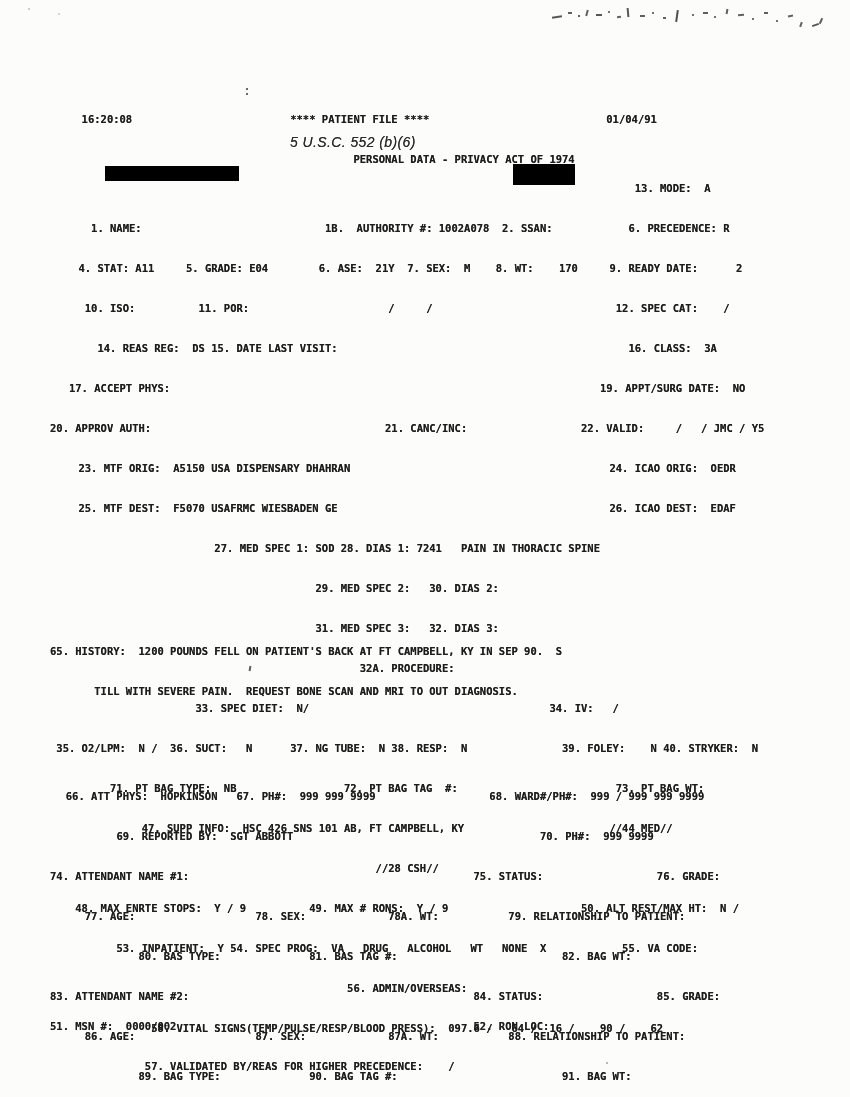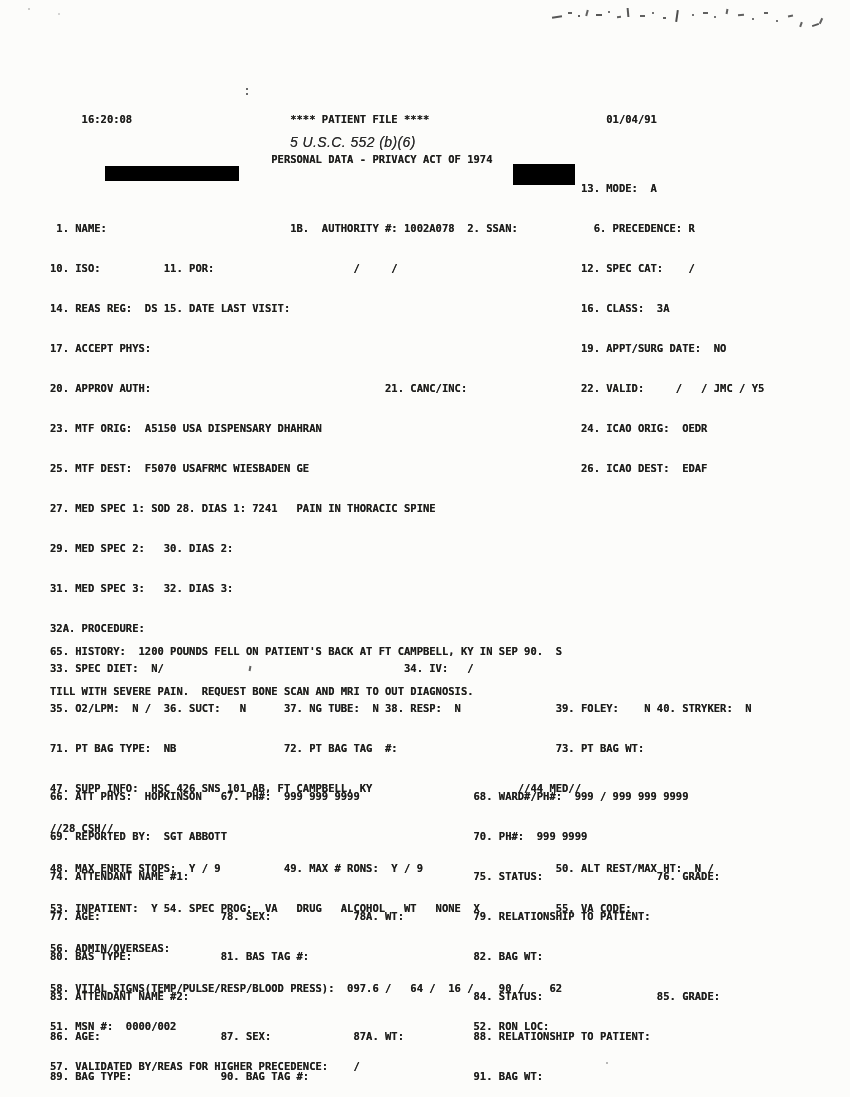--- a/index.html
+++ b/index.html
@@ -21,21 +21,21 @@
   .mono{
     position:absolute;left:50px;
     font-family:"DejaVu Sans Mono",monospace;
     font-size:10.5px;font-weight:bold;
     line-height:13.35px;
     color:var(--ink);
     white-space:pre;
     letter-spacing:0;
     text-shadow:0 0 0.5px rgba(30,30,28,0.75);
   }
-  .ln{height:13.35px;min-height:13.35px;}
+  .ln{height:13.35px;min-height:13.35px;text-align:center;}
   .stamp{
     position:absolute;left:290px;top:134px;
     font-family:"Liberation Sans",sans-serif;
     font-size:14px;font-weight:normal;
     letter-spacing:0.4px;
     color:var(--stamp_ink);
     text-shadow:0 0 0.6px rgba(40,40,40,0.8);
     white-space:pre;
     font-style:italic;
   }
@@ -52,20 +52,21 @@
   <div class="mono" style="top:86px;">
     <div class="ln">     16:20:08                         **** PATIENT FILE ****                            01/04/91</div>
     <div class="ln">                                   PERSONAL DATA - PRIVACY ACT OF 1974</div>
   </div>
 
   <div class="stamp">5 U.S.C. 552 (b)(6)</div>
 
   <div class="mono" style="top:155px;">
     <div class="ln">                                                                                    13. MODE:  A</div>
     <div class="ln"> 1. NAME:                             1B.  AUTHORITY #: 1002A078  2. SSAN:            6. PRECEDENCE: R</div>
+    <div class="ln"> 4. STAT: A11     5. GRADE: E04        6. ASE:  21Y  7. SEX:  M    8. WT:    170     9. READY DATE:      2</div>
     <div class="ln">10. ISO:          11. POR:                      /     /                             12. SPEC CAT:    /</div>
     <div class="ln">14. REAS REG:  DS 15. DATE LAST VISIT:                                              16. CLASS:  3A</div>
     <div class="ln">17. ACCEPT PHYS:                                                                    19. APPT/SURG DATE:  NO</div>
     <div class="ln">20. APPROV AUTH:                                     21. CANC/INC:                  22. VALID:     /   / JMC / Y5</div>
     <div class="ln">23. MTF ORIG:  A5150 USA DISPENSARY DHAHRAN                                         24. ICAO ORIG:  OEDR</div>
     <div class="ln">25. MTF DEST:  F5070 USAFRMC WIESBADEN GE                                           26. ICAO DEST:  EDAF</div>
     <div class="ln">27. MED SPEC 1: SOD 28. DIAS 1: 7241   PAIN IN THORACIC SPINE</div>
     <div class="ln">29. MED SPEC 2:   30. DIAS 2:</div>
     <div class="ln">31. MED SPEC 3:   32. DIAS 3:</div>
     <div class="ln">32A. PROCEDURE:</div>

